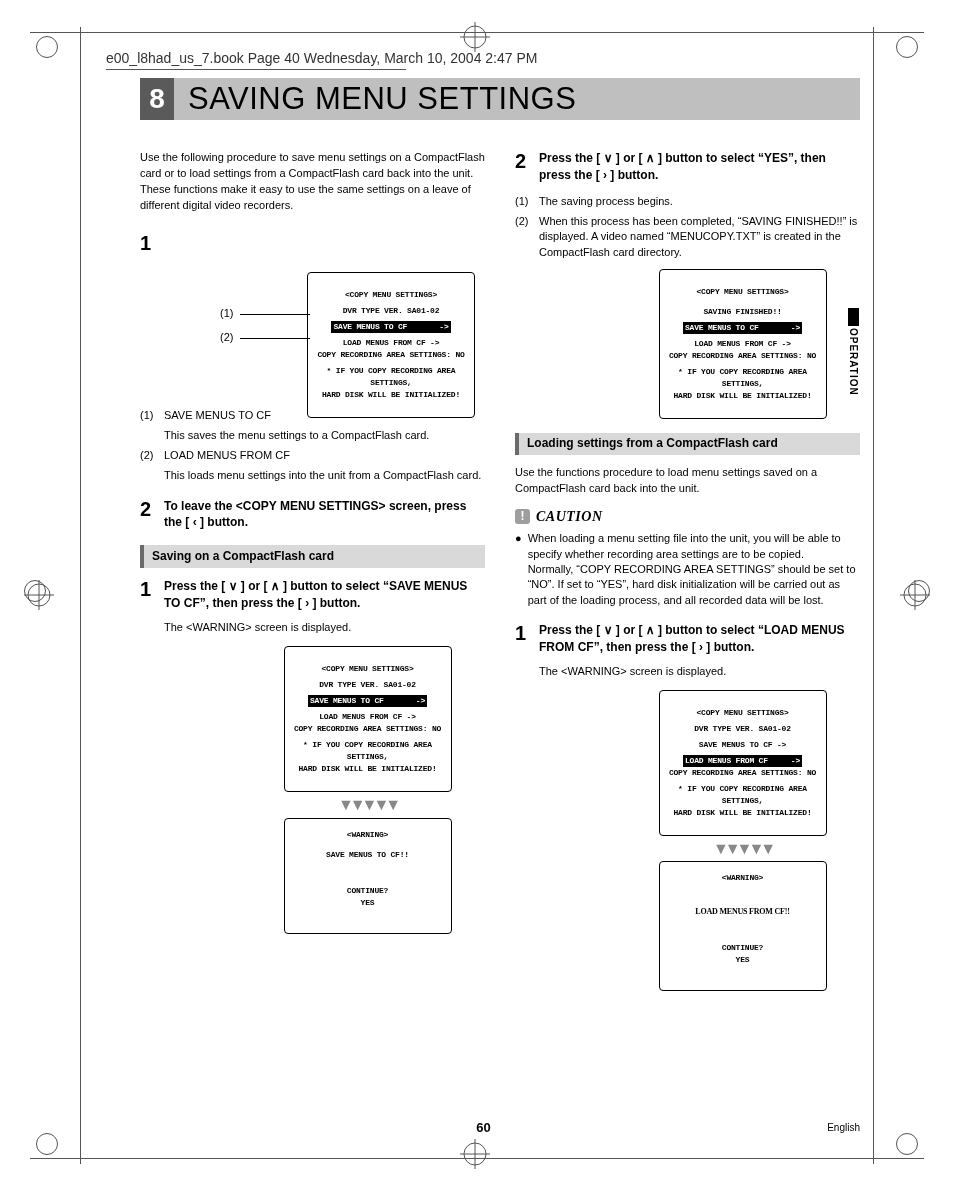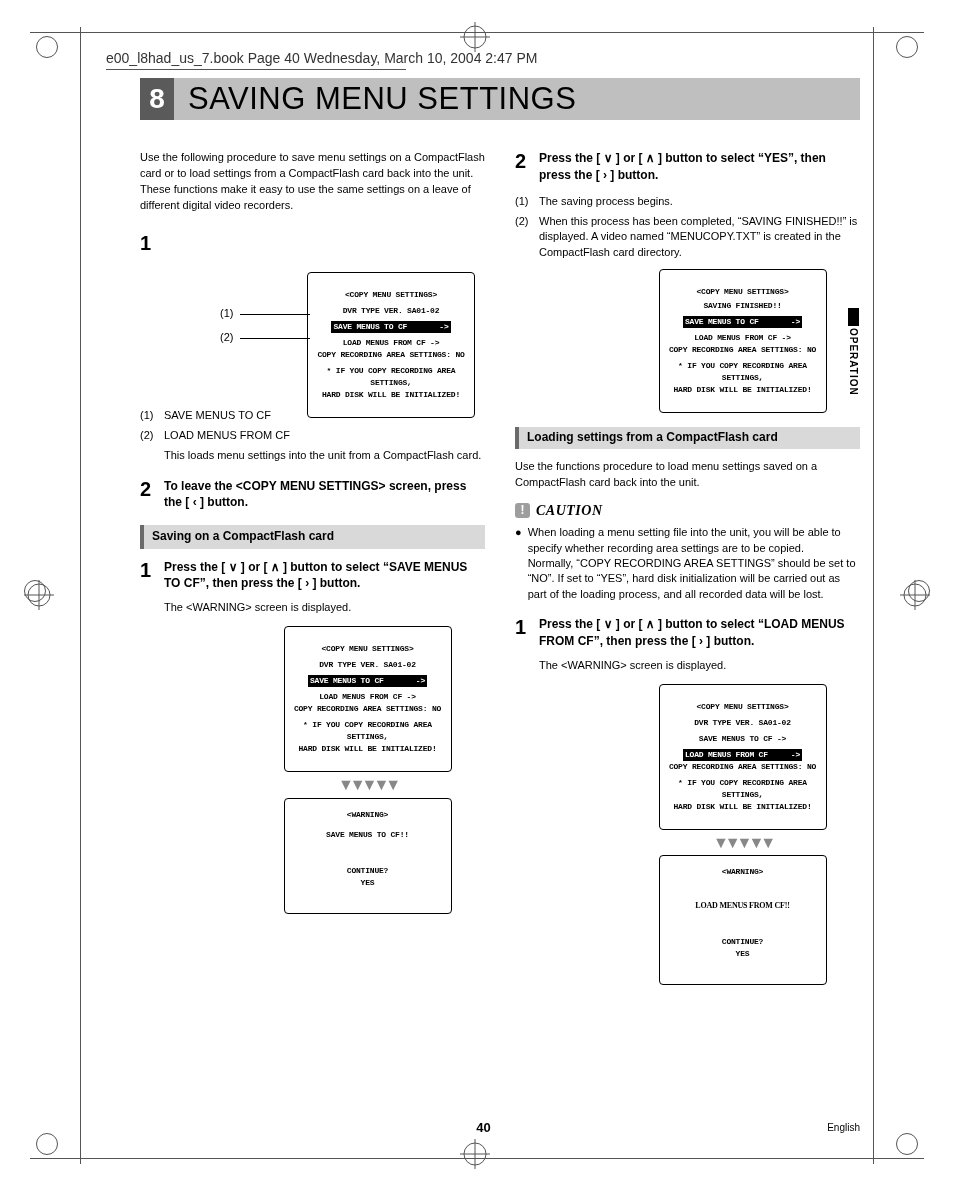--- a/index.html
+++ b/index.html
@@ -302,20 +302,21 @@
           <div style="margin-top:4px;">* IF YOU COPY RECORDING AREA SETTINGS,</div>
           <div>HARD DISK WILL BE INITIALIZED!</div>
         </div>
       </div>
 
       <div class="sub-list">
         <div class="sub-item">
           <div class="sub-label">(1)</div>
           <div class="sub-body">SAVE MENUS TO CF</div>
         </div>
+        <div class="indent-text">This saves the menu settings to a CompactFlash card.</div>
         <div class="sub-item" style="margin-top:4px;">
           <div class="sub-label">(2)</div>
           <div class="sub-body">LOAD MENUS FROM CF</div>
         </div>
         <div class="indent-text">This loads menu settings into the unit from a CompactFlash card.</div>
       </div>
 
       <div class="step" style="margin-top:14px;">
         <div class="step-num">2</div>
         <div class="step-body">
@@ -366,21 +367,21 @@
         <div class="sub-body">The saving process begins.</div>
       </div>
       <div class="sub-item">
         <div class="sub-label">(2)</div>
         <div class="sub-body">When this process has been completed, “SAVING FINISHED!!” is displayed. A video named “MENUCOPY.TXT” is created in the CompactFlash card directory.</div>
       </div>
 
       <div style="margin-left:110px;margin-top:6px;">
         <div class="screen-box">
           <div>&lt;COPY MENU SETTINGS&gt;</div>
-          <div style="margin-top:2px;">SAVING FINISHED!!</div>
+          <div style="margin-top:8px;">SAVING FINISHED!!</div>
           <div style="margin-top:4px;"><span class="hl"><span>SAVE MENUS TO CF</span>&nbsp;&nbsp;&nbsp;&nbsp;&nbsp;&nbsp;&nbsp;<span>-&gt;</span></span></div>
           <div style="margin-top:4px;">LOAD MENUS FROM CF      -&gt;</div>
           <div>COPY RECORDING AREA SETTINGS: NO</div>
           <div style="margin-top:4px;">* IF YOU COPY RECORDING AREA SETTINGS,</div>
           <div>HARD DISK WILL BE INITIALIZED!</div>
         </div>
       </div>
 
       <div class="section-head" style="line-height:1.3;">Loading settings from a CompactFlash card</div>
 
@@ -423,15 +424,15 @@
           <div style="height:14px;"></div>
         </div>
       </div>
 
     </div>
   </div>
 </div>
 
 <div class="footer">
   <span></span>
-  <span class="footer-page">40</span>
+  <span class="footer-page">60</span>
   <span>English</span>
 </div>
 
 </body></html>

